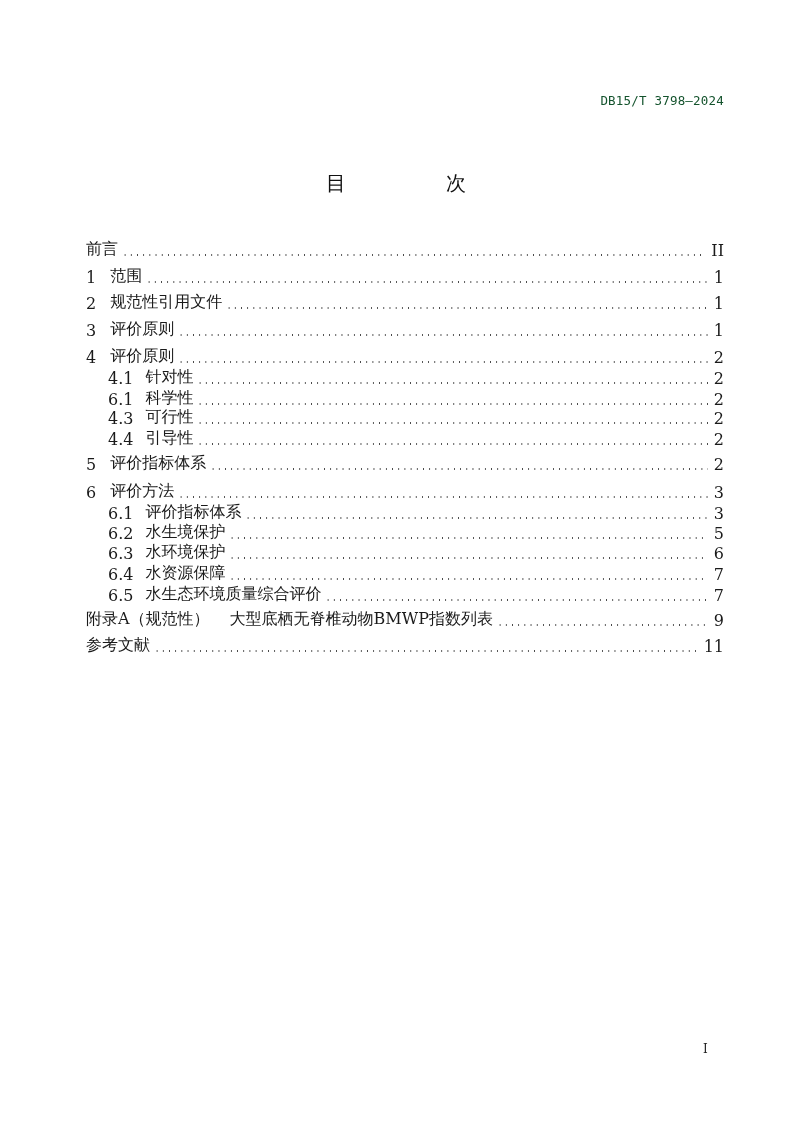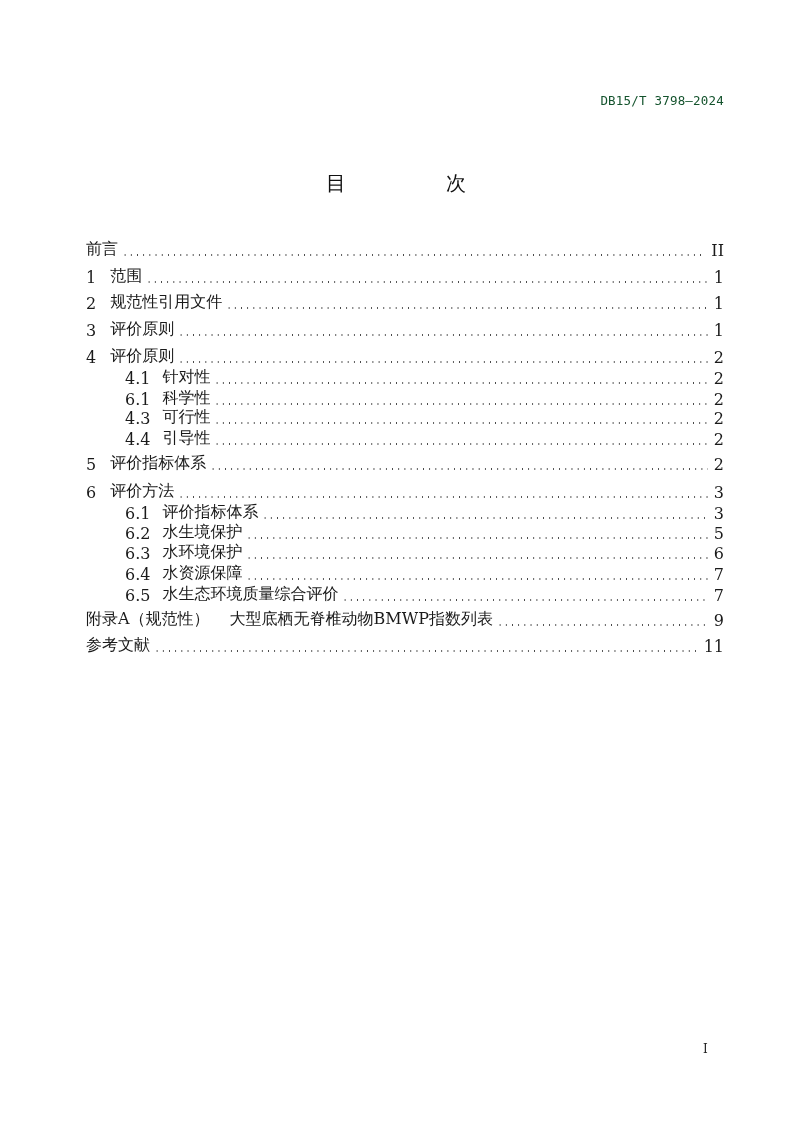--- a/index.html
+++ b/index.html
@@ -14,21 +14,21 @@
       padding-left: 32px;
     }
     .toc { position: absolute; left: 86px; width: 638px; top: 0; }
     .row {
       position: absolute; left: 0; right: 0; height: 16px;
       display: flex; align-items: flex-end;
       font-family: "DejaVu Serif", serif; font-size: 16px; color: #1a1a1a; white-space: nowrap;
     }
     .row.sub { left: 22px; }
     .num { display: inline-block; margin-right: 14px; }
-    .row.sub .num { margin-right: 12px; margin-left: 17px; }
+    .row.sub .num { margin-right: 12px; }
     .label { display: inline-block; }
     .appendix-gap { display: inline-block; width: 20px; }
     .dots {
       flex: 1; overflow: hidden; margin: 0 6px 3px 4px; height: 4px;
       background-image: radial-gradient(circle, #444 0.7px, transparent 0.9px);
       background-size: 6.2px 4px; background-repeat: repeat-x; background-position: left center;
     }
     .page { display: inline-block; min-width: 10px; text-align: center; }
     .footer-page {
       position: absolute; left: 703px; top: 1042px;

